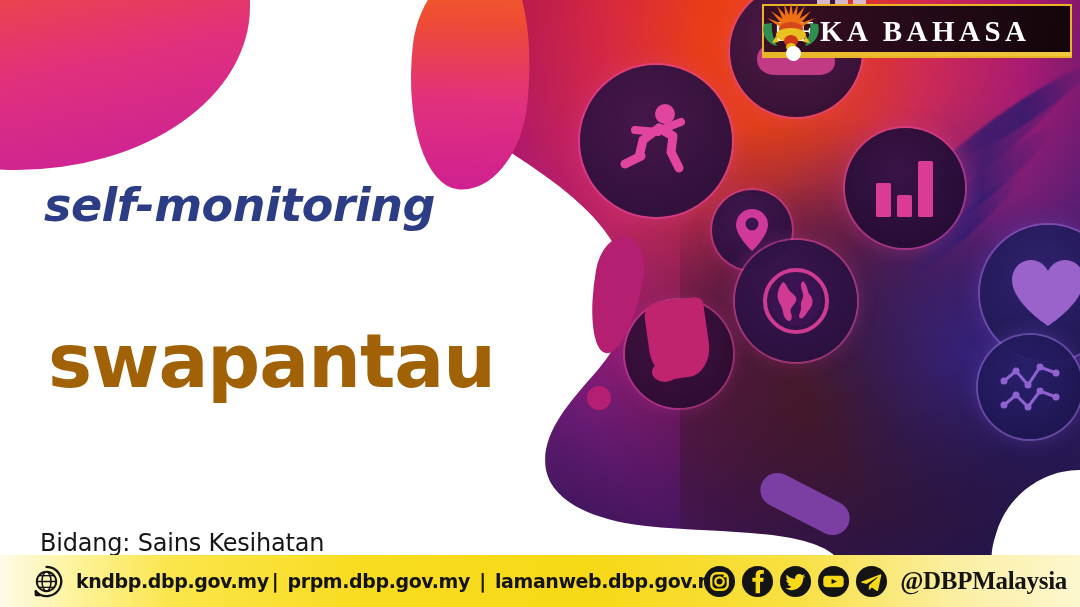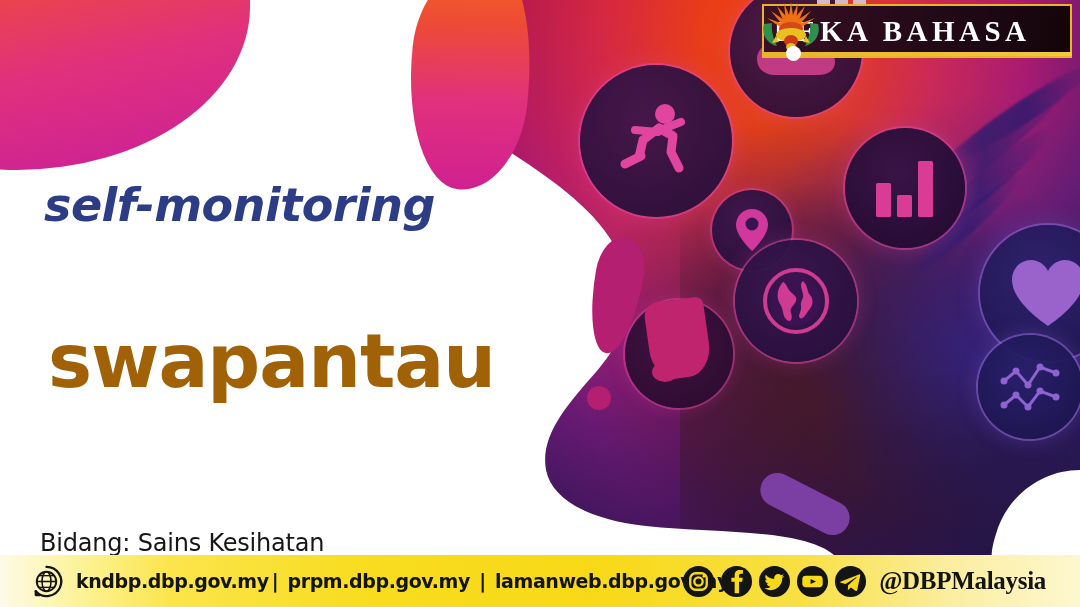--- a/index.html
+++ b/index.html
@@ -218,21 +218,21 @@
     font-family:"DejaVu Sans", sans-serif;
     font-weight:bold;
     font-size:19px;
     color:#141414;
     letter-spacing:-0.4px;
     white-space:nowrap;
   }
   .footer-links .sep { padding:0 3px; font-weight:bold; }
   .footer-right {
     display:flex; align-items:center; gap:5px;
-    position:absolute; right:34px;justify-content:space-between;
+    position:absolute; right:13px;justify-content:space-between;
   }
   .sicon { width:33px; height:33px; display:block; }
   .handle {
     font-family:"Liberation Serif", serif;
     font-weight:bold; font-size:25px;
     color:#141414; margin-left:7px;
     letter-spacing:-0.3px; white-space:nowrap;
   }
 </style>
 </head>

